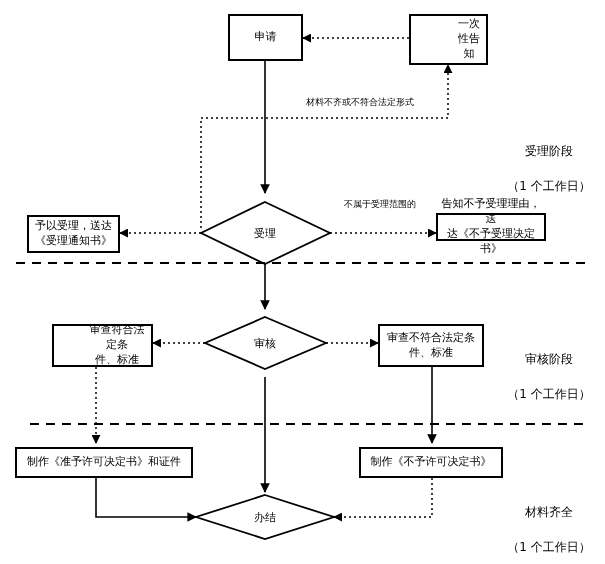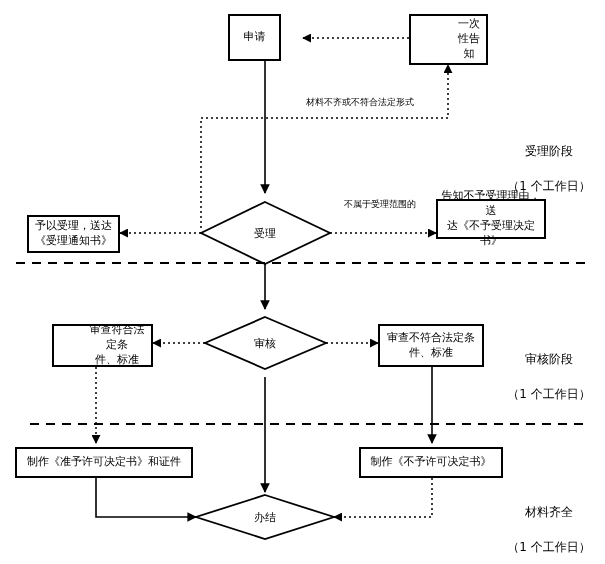--- a/index.html
+++ b/index.html
@@ -147,34 +147,34 @@
     </g>
 
     <g>
       <path d="M 16 263 L 589 263" stroke="#000000" stroke-width="2.2" fill="none" stroke-dasharray="9 7"></path>
     </g>
     <g>
       <path d="M 30 424 L 589 424" stroke="#000000" stroke-width="2.2" fill="none" stroke-dasharray="9 7"></path>
     </g>
   </svg>
 
-  <div class="node boxnode" style="left:228px; top:14px; width:53px; height:47px;">
+  <div class="node boxnode" style="left:228px; top:14px; width:75px; height:47px;">
     <span>申请</span>
   </div>
 
   <div class="node boxnode" style="left:409px; top:14px; width:79px; height:51px;padding-left:44px;">
     <span>一次性告知</span>
   </div>
 
   <div class="node boxnode" style="left:27px; top:215px; width:93px; height:38px;">
     <span>予以受理，送达
 《受理通知书》</span>
   </div>
 
-  <div class="node boxnode" style="left:436px; top:199px; width:110px; height:40px;">
+  <div class="node boxnode" style="left:436px; top:213px; width:110px; height:28px;">
     <span>告知不予受理理由，送
 达《不予受理决定书》</span>
   </div>
 
   <div class="node boxnode" style="left:52px; top:324px; width:101px; height:43px;padding-left:32px;">
     <span>审查符合法定条
 件、标准</span>
   </div>
 
   <div class="node boxnode" style="left:378px; top:324px; width:106px; height:43px;">

